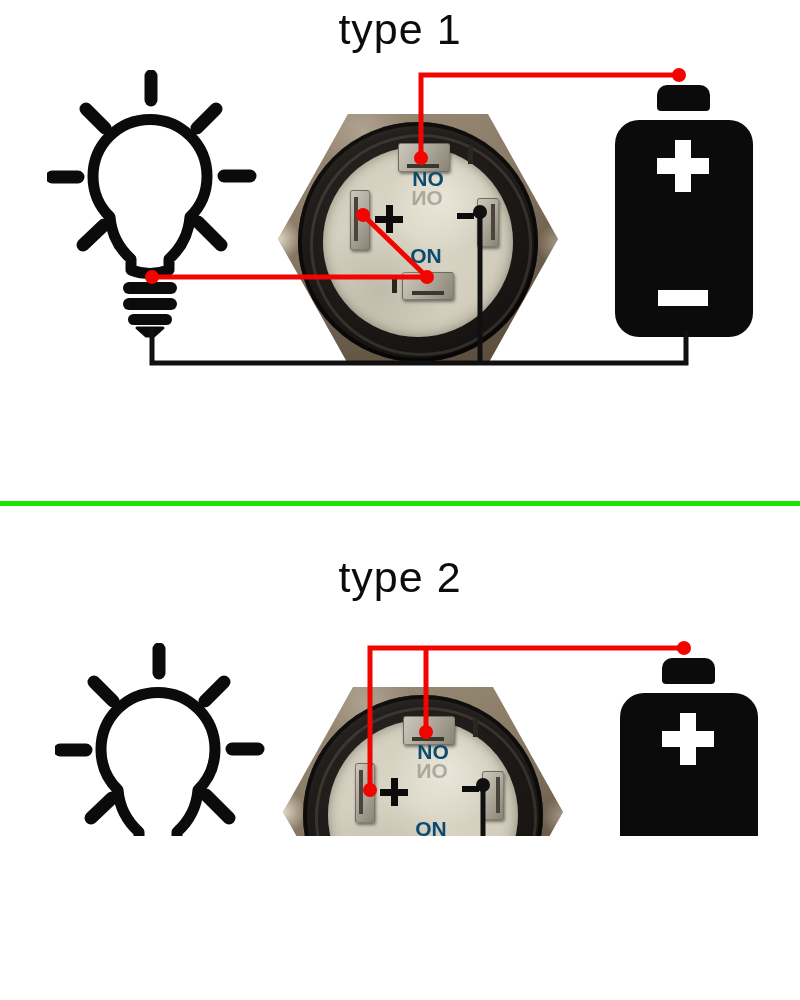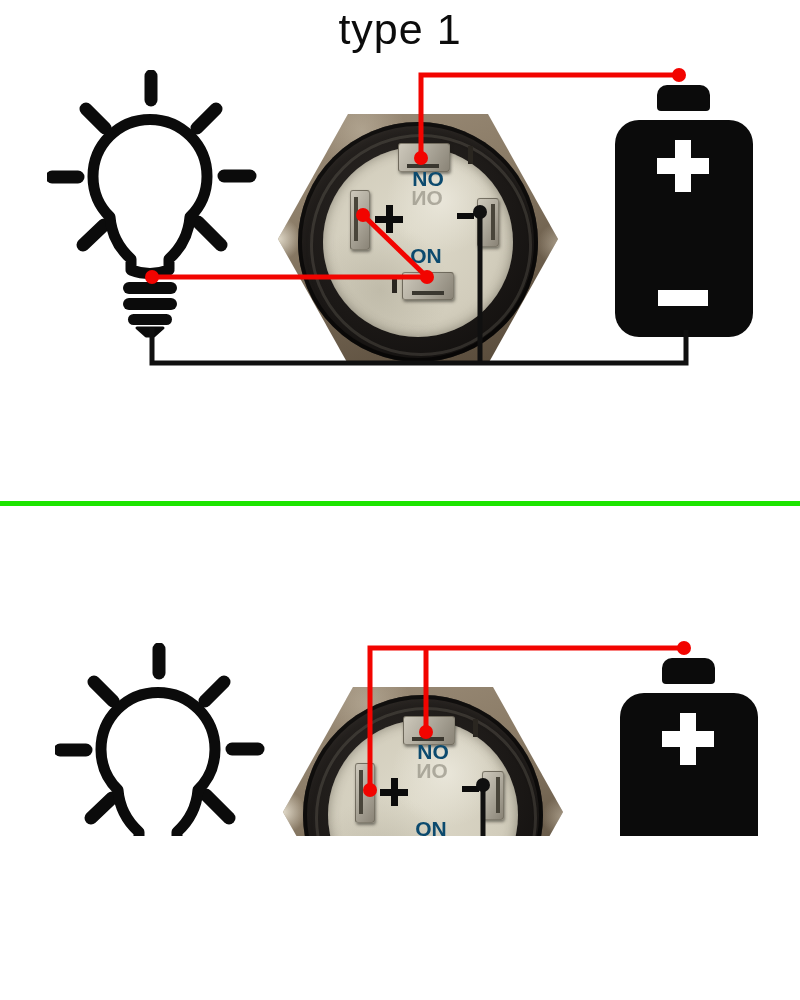--- a/index.html
+++ b/index.html
@@ -71,20 +71,21 @@
 
   
   #wires{position:absolute;left:0;top:0;width:800px;height:1000px;pointer-events:none;}
 </style>
 </head>
 <body>
 
 <div class="stage">
 
   <div class="title t1" style="color: rgb(12, 12, 12);">type 1</div>
+  <div class="title t2" style="color: rgb(12, 12, 12);">type 2</div>
 
   <div class="bulb p-bulb1">
     <svg width="210" height="270" viewBox="0 0 210 270">
       <g stroke="#0b0b0b" stroke-width="13" stroke-linecap="round">
         <line x1="104" y1="30" x2="104" y2="6"></line>
         <line x1="58" y1="58" x2="39" y2="39"></line>
         <line x1="150" y1="58" x2="169" y2="39"></line>
         <line x1="31" y1="107" x2="5" y2="107"></line>
         <line x1="177" y1="106" x2="203" y2="106"></line>
         <line x1="57" y1="155" x2="36" y2="175"></line>

